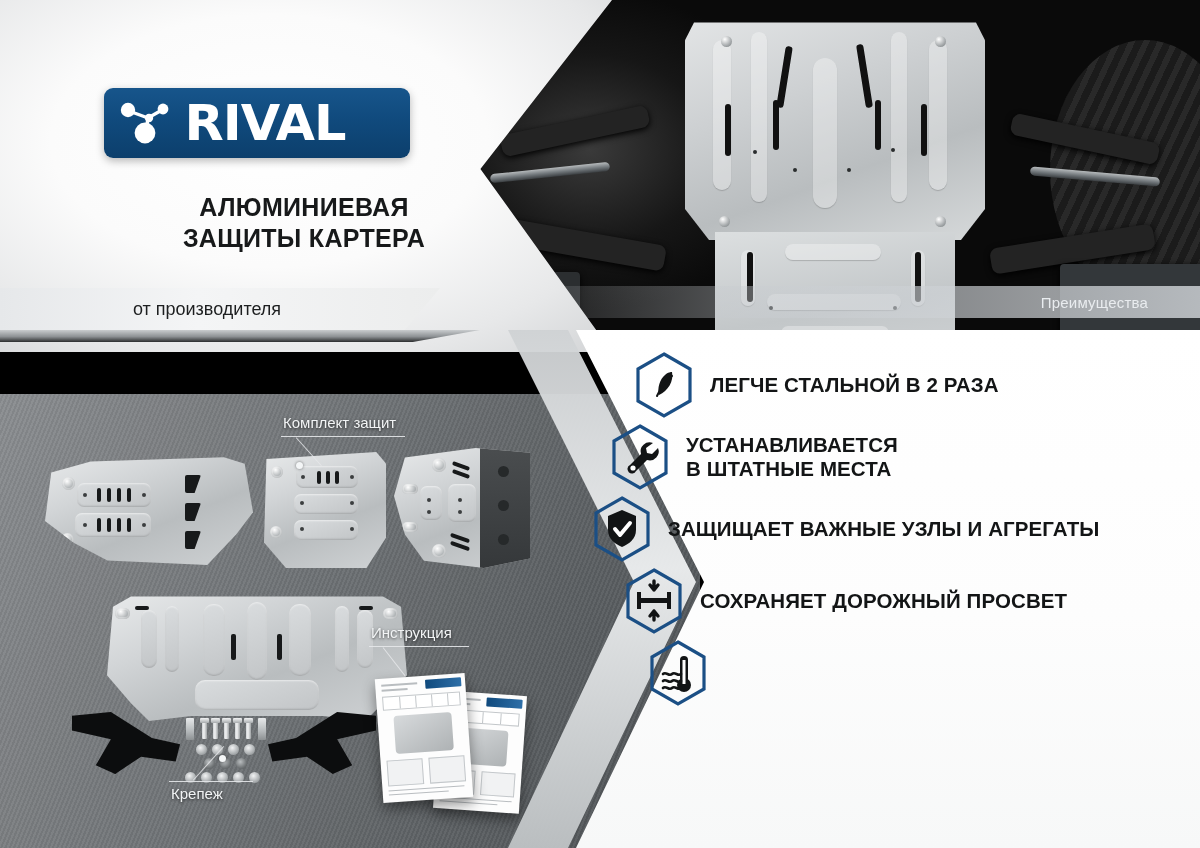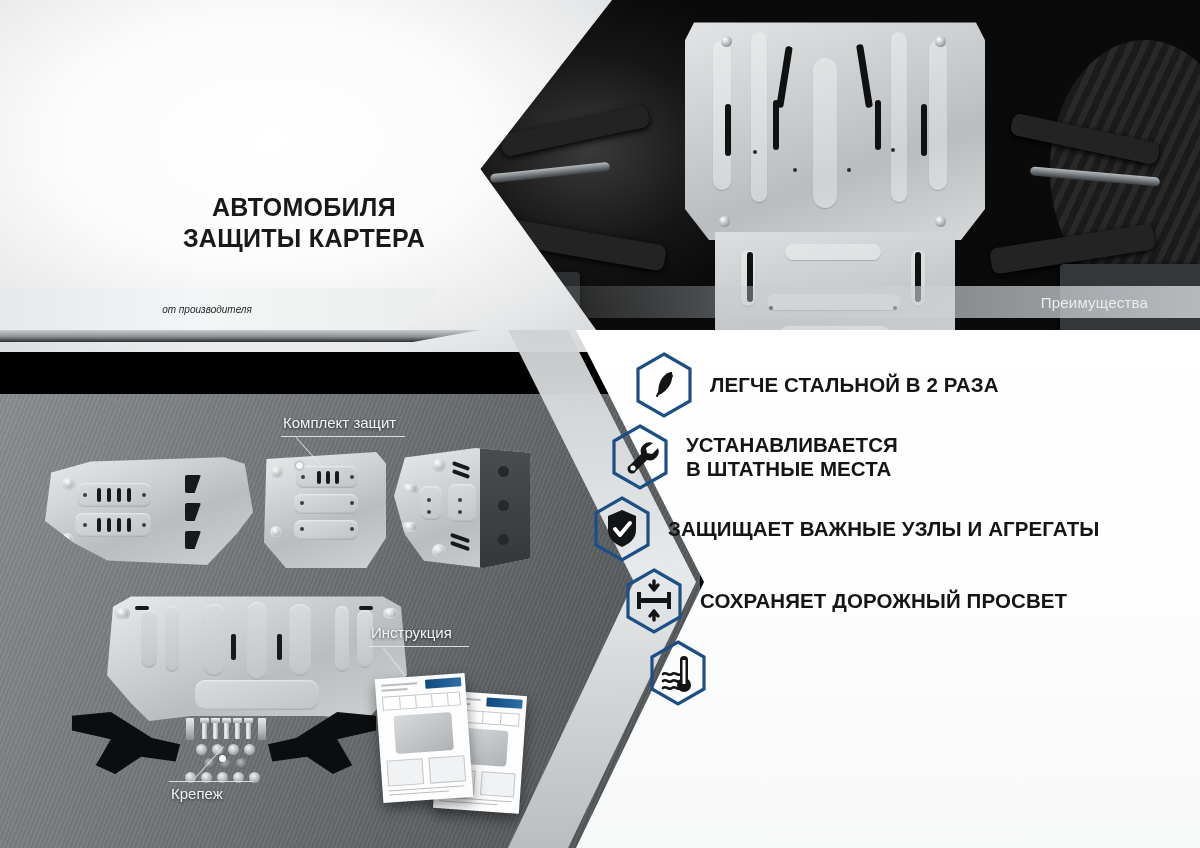--- a/index.html
+++ b/index.html
@@ -79,21 +79,21 @@
     position:absolute; left:104px; top:192px; width:400px; text-align:center;
     font-size:25px; font-weight:bold; color:#17191a; line-height:1.24; letter-spacing:.3px;
   }
   .sub-band {
     position:absolute; left:0; top:288px; width:440px; height:42px;
     background:linear-gradient(90deg,#e6e8ea 0%,#f4f5f6 45%,#eceded 100%);
     display:flex; align-items:center; justify-content:center;
     box-shadow:0 2px 5px rgba(0,0,0,.10);
     clip-path:polygon(0 0,100% 0,92% 100%,0 100%);
   }
-  .sub-band span { font-size:10px; color:#1d1f20; padding-right:26px;font-style:italic; }
+  .sub-band span { font-size:18px; color:#1d1f20; padding-right:26px; }
 
   
   .hero-sep {
     position:absolute; left:0; top:330px; width:480px; height:12px;
     background:linear-gradient(180deg,#c9ccce,#8d9194 55%,#2b2d2e);
     clip-path:polygon(0 0,100% 0,86% 100%,0 100%);
   }
 
   
   .scene {
@@ -239,23 +239,36 @@
     </div>
   </div>
 
   <div class="adv-band">
     <span>Преимущества</span>
   </div>
 
   <div class="hero"></div>
   <div class="hero-sep"></div>
 
+  <div class="logo-box">
+    <svg class="logo-mark" viewBox="0 0 58 50">
+      <g stroke="#ffffff" stroke-width="3.4" fill="none" stroke-linecap="round">
+        <path d="M11 13 L30 20 L44 12"></path>
+        <path d="M30 20 L28 33"></path>
+      </g>
+      <circle cx="10" cy="12" r="7.2" fill="#ffffff"></circle>
+      <circle cx="45" cy="11" r="5.4" fill="#ffffff"></circle>
+      <circle cx="31" cy="20" r="4.2" fill="#ffffff"></circle>
+      <circle cx="27" cy="35" r="10.4" fill="#ffffff"></circle>
+    </svg>
+    <div class="logo-word">RIVAL</div>
+  </div>
 
   <div class="hero-title">
-    <div>АВТОМОБИЛЯ</div>
+    <div>АЛЮМИНИЕВАЯ</div>
     <div>ЗАЩИТЫ КАРТЕРА</div>
   </div>
 
   <div class="sub-band">
     <span>от производителя</span>
   </div>
 
   <div class="scene"></div>
 
   <div class="plate" style="left:45px;top:455px;width:208px;height:110px;

